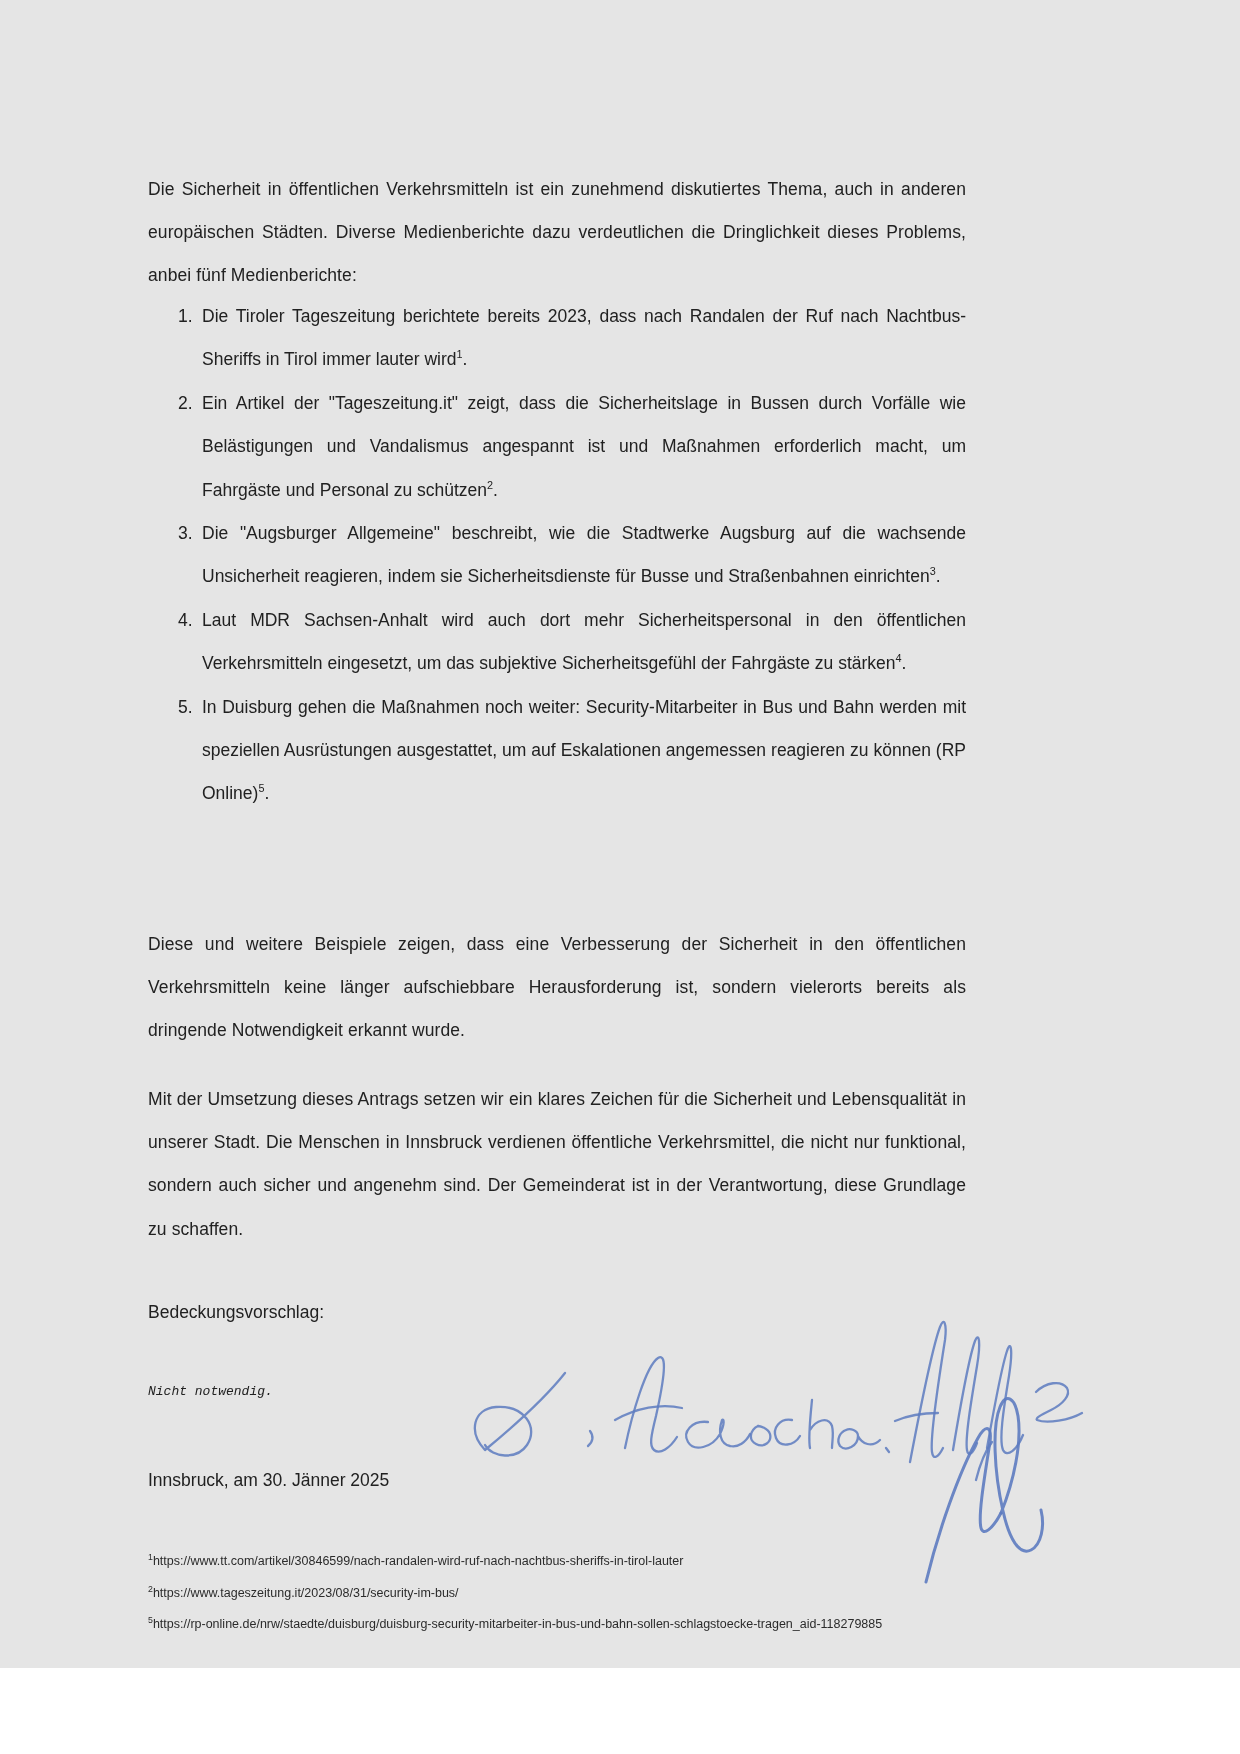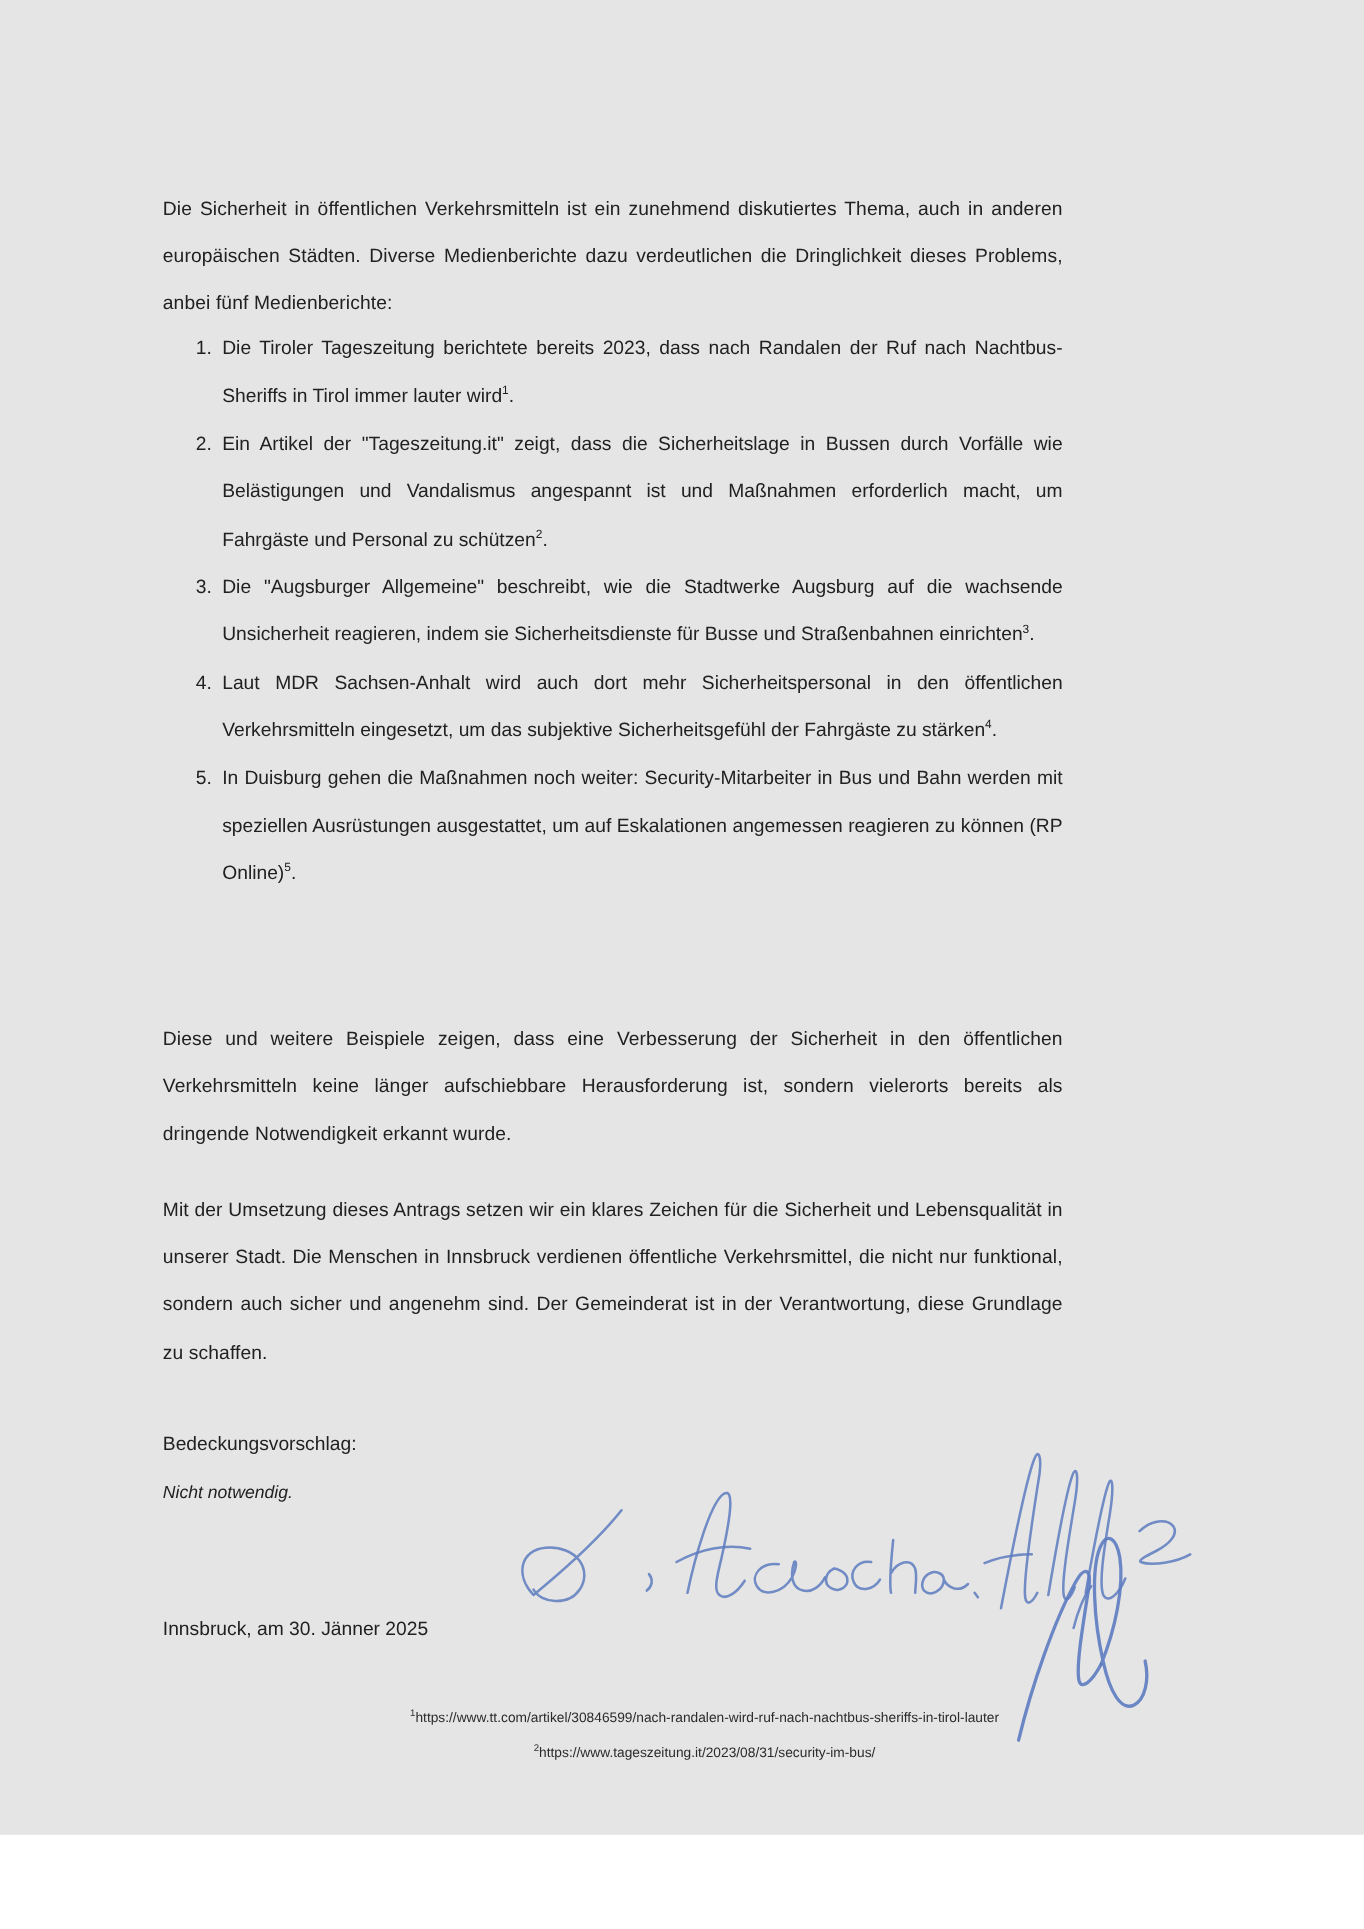--- a/index.html
+++ b/index.html
@@ -55,24 +55,25 @@
     position: absolute;
     left: 148px;
     top: 1300px;
     font-size: 17.5px;
     line-height: 24px;
     text-align: center;
   }
   .coverage-value {
     position: absolute;
     left: 148px;
-    top: 1346px;
-    font-size: 16px;
+    top: 1380px;
+    font-size: 13px;
     line-height: 24px;
     font-style: italic;
+    font-family: Liberation Mono, monospace;
   }
   .dateline {
     position: absolute;
     left: 148px;
     top: 1468px;
     font-size: 17.5px;
     line-height: 24px;
   }
   .signature-wrap {
     position: absolute;
@@ -89,21 +90,20 @@
     stroke-linecap: round;
     stroke-linejoin: round;
     opacity: 0.85;
   }
   .signature-wrap svg path.heavy { stroke-width: 3; opacity: 0.9; }
   .footnotes {
     position: absolute;
     left: 148px;
     top: 1546px;
     width: 985px;
-    text-align: center;
   }
   .footnote {
     font-size: 12.5px;
     line-height: 31.5px;
     color: #2b2b2b;
     white-space: nowrap;
   }
   .footnote sup {
     font-size: 70%;
     line-height: 0;
@@ -181,15 +181,16 @@
       <path class="heavy" d="M561 333 C 574 301, 582 262, 578 236 C 575 218, 566 212, 560 227 C 552 246, 554 292, 563 331 C 569 358, 579 376, 591 370 C 601 365, 605 347, 601 330"></path>
       <path d="M536 300 C 540 284, 546 270, 552 262"></path>
     </svg>
   </div>
 
   <div class="dateline">Innsbruck, am 30. Jänner 2025</div>
 
   <div class="footnotes">
     <div class="footnote"><sup>1</sup><span>https://www.tt.com/artikel/30846599/nach-randalen-wird-ruf-nach-nachtbus-sheriffs-in-tirol-lauter</span></div>
     <div class="footnote"><sup>2</sup><span>https://www.tageszeitung.it/2023/08/31/security-im-bus/</span></div>
+    <div class="footnote"><sup>5</sup><span>https://rp-online.de/nrw/staedte/duisburg/duisburg-security-mitarbeiter-in-bus-und-bahn-sollen-schlagstoecke-tragen_aid-118279885</span></div>
   </div>
 
 </div>
 
 </body></html>

